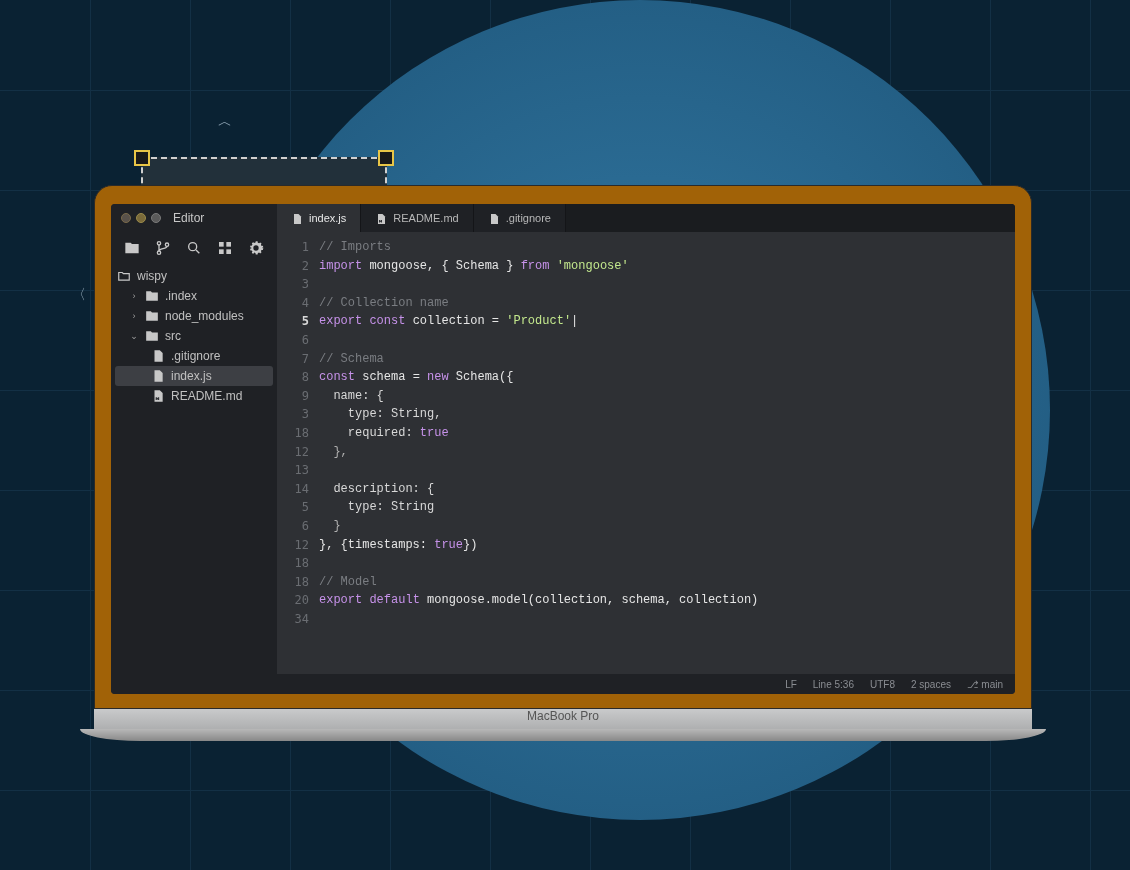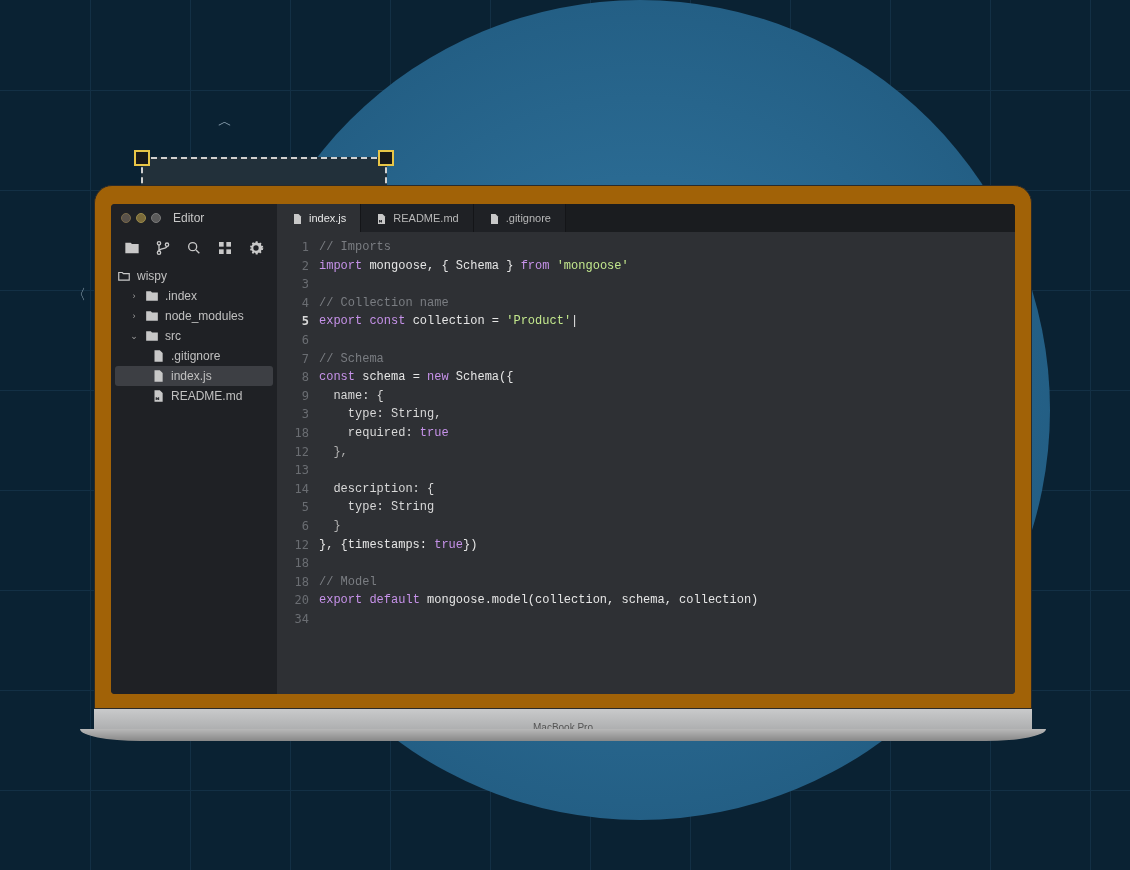--- a/index.html
+++ b/index.html
@@ -78,23 +78,23 @@
     height: 490px;
     display: flex;
     flex-direction: column;
     overflow: hidden;
   }
   .base {
     background: linear-gradient(#c9cacb, #a9aaab);
     height: 24px;
     border-radius: 0 0 4px 4px;
     display: flex;
-    align-items: flex-end;
+    align-items: flex-start;
     justify-content: center;
-    font-size: 10px;
+    font-size: 12px;
     color: #555;
     position: relative;
   }
   .base::after{
     content:'';
     position:absolute;
     bottom:-8px;
     left:-14px; right:-14px;
     height:12px;
     background: linear-gradient(#b8b8b8,#888);
@@ -394,19 +394,26 @@
               <div class="ln">12</div>
               <div class="ln">18</div>
               <div class="ln">18</div>
               <div class="ln">20</div>
               <div class="ln">34</div>
             </div>
           <div class="code" id="code"><div class="line"><span class="c-comment">// Imports</span></div><div class="line"><span class="c-kw">import</span><span class="c-ident"> mongoose, { Schema } </span><span class="c-kw">from</span><span class="c-punc"> </span><span class="c-str">'mongoose'</span></div><div class="line">&nbsp;</div><div class="line"><span class="c-comment">// Collection name</span></div><div class="line"><span class="c-kw">export</span><span class="c-punc"> </span><span class="c-kw">const</span><span class="c-ident"> collection = </span><span class="c-str">'Product'</span><span class="c-cursor">|</span></div><div class="line">&nbsp;</div><div class="line"><span class="c-comment">// Schema</span></div><div class="line"><span class="c-kw">const</span><span class="c-ident"> schema = </span><span class="c-kw">new</span><span class="c-ident"> Schema({</span></div><div class="line"><span class="c-prop">  name: {</span></div><div class="line"><span class="c-prop">    type: String,</span></div><div class="line"><span class="c-prop">    required: </span><span class="c-kw">true</span></div><div class="line"><span class="c-punc">  },</span></div><div class="line">&nbsp;</div><div class="line"><span class="c-prop">  description: {</span></div><div class="line"><span class="c-prop">    type: String</span></div><div class="line"><span class="c-punc">  }</span></div><div class="line"><span class="c-ident">}, {timestamps: </span><span class="c-kw">true</span><span class="c-ident">})</span></div><div class="line">&nbsp;</div><div class="line"><span class="c-comment">// Model</span></div><div class="line"><span class="c-kw">export</span><span class="c-punc"> </span><span class="c-kw">default</span><span class="c-ident"> mongoose.model(collection, schema, collection)</span></div><div class="line">&nbsp;</div></div>
         </div>
       </div>
 
+      <div class="statusbar">
+        <span>LF</span>
+        <span>Line 5:36</span>
+        <span>UTF8</span>
+        <span>2 spaces</span>
+        <span><span>⎇</span> <span>main</span></span>
+      </div>
 
     </div>
   </div>
   <div class="base">
     <span>MacBook Pro</span>
   </div>
 </div>
 
 </body></html>

